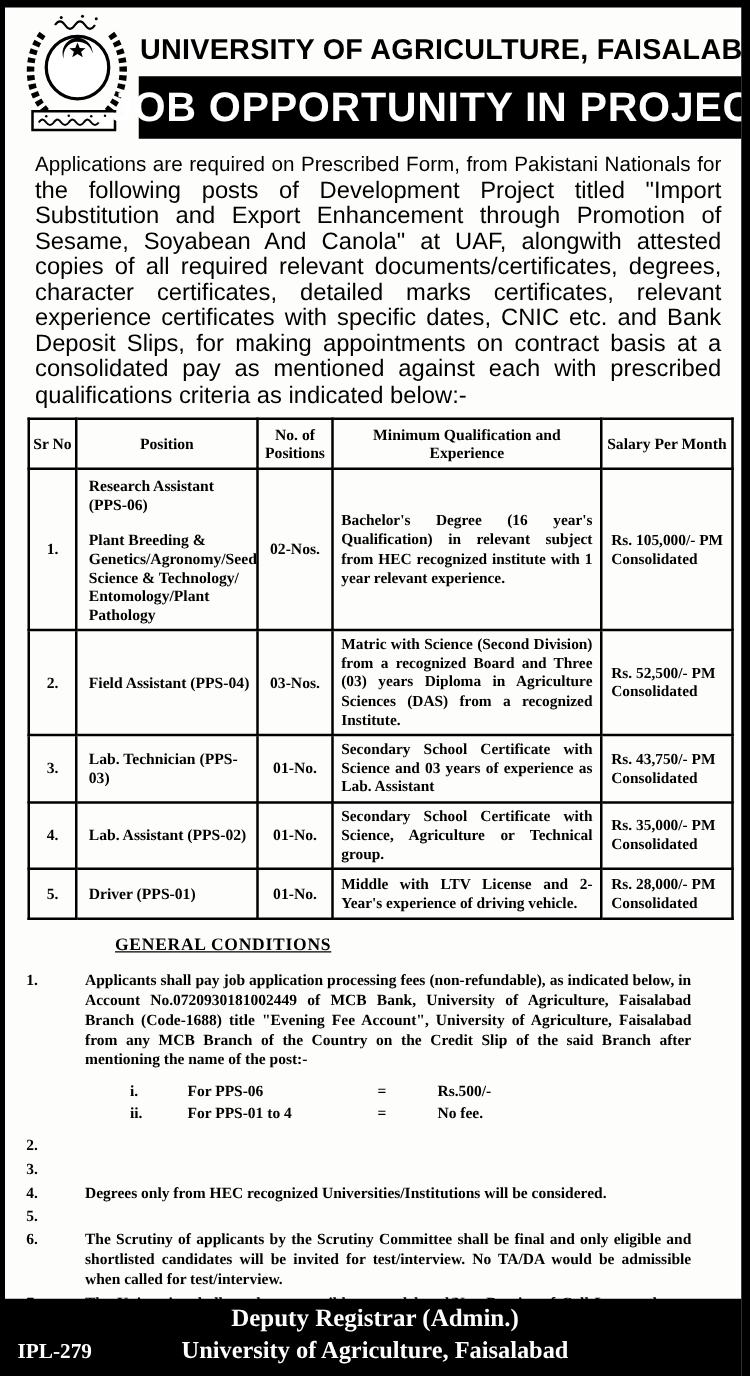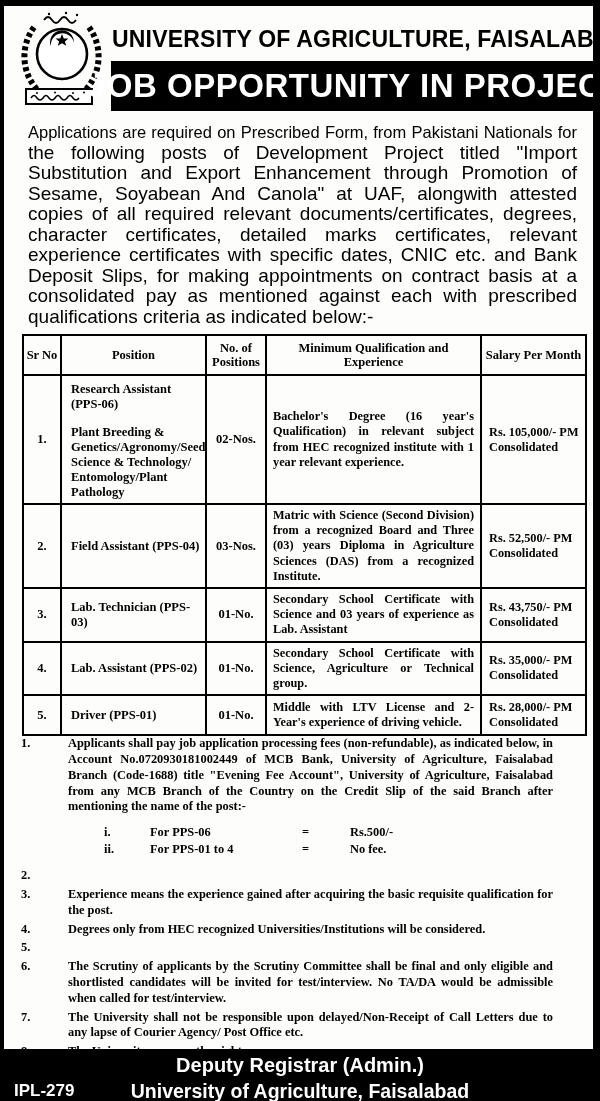--- a/index.html
+++ b/index.html
@@ -85,23 +85,23 @@
   .cond-text { flex:1; text-align:justify; margin-right:40px; }
   .fee-block { margin:9px 0 11px; }
   .fee-row { display:flex; padding-left:100px; line-height:16.5px; }
   .fee-num { width:46px; } .fee-label { width:152px; } .fee-eq { width:48px; }
   .rights-block { margin:7px 0 13px; }
   .right-row { display:flex; padding-left:72px; line-height:16.5px; }
   .right-num { width:40px; flex-shrink:0; }
   .right-text { flex:1; margin-right:24px; }
   
   .footer {
-    position:absolute; left:-4px; right:-7px; bottom:0; height:52px;
+    position:absolute; left:-4px; right:-7px; bottom:0; height:62px;
     background:#000; color:#fff;
-    font-family:Liberation Sans, sans-serif; font-weight:bold;
+    font-family:Liberation Serif, serif; font-weight:bold;
   }
   .foot-sign { text-align:center; font-size:20px; margin-top:5px; }
   .foot-line2 { position:relative; margin-top:3px; }
   .foot-code { position:absolute; left:14px; top:1px; font-size:17px; }
   .foot-org { text-align:center; font-size:19.5px; }
 </style>
 </head>
 <body>
 
 <div class="page">
@@ -207,20 +207,21 @@
 
       </td>
       <td class="vac">01-No.</td>
       <td class="qual">Middle with LTV License and 2-Year's experience of driving vehicle.</td>
       <td class="sal">Rs. 28,000/- PM Consolidated</td>
     </tr>
   </tbody>
     </table>
 
   <div>
+    <span class="gc-title">GENERAL CONDITIONS</span>
 
     <div class="conds">
 
       <div class="cond-item">
         <span class="cond-num">1.</span>
         <span class="cond-text">Applicants shall pay job application processing fees (non-refundable), as indicated below, in Account No.0720930181002449 of MCB Bank, University of Agriculture, Faisalabad Branch (Code-1688) title "Evening Fee Account", University of Agriculture, Faisalabad from any MCB Branch of the Country on the Credit Slip of the said Branch after mentioning the name of the post:-</span>
       </div>
 
       <div class="fee-block">
         <div class="fee-row">
@@ -235,21 +236,20 @@
           <span class="fee-eq">=</span>
           <span class="fee-value">No fee.</span>
         </div>
       </div>
 
       <div class="cond-item">
         <span class="cond-num">2.</span>
       </div>
       <div class="cond-item">
         <span class="cond-num">3.</span>
-        <span class="cond-text">Experience means the experience gained after acquiring the basic requisite qualification for the post.</span>
       </div>
       <div class="cond-item">
         <span class="cond-num">4.</span>
         <span class="cond-text">Degrees only from HEC recognized Universities/Institutions will be considered.</span>
       </div>
       <div class="cond-item">
         <span class="cond-num">5.</span>
       </div>
       <div class="cond-item">
         <span class="cond-num">6.</span>

